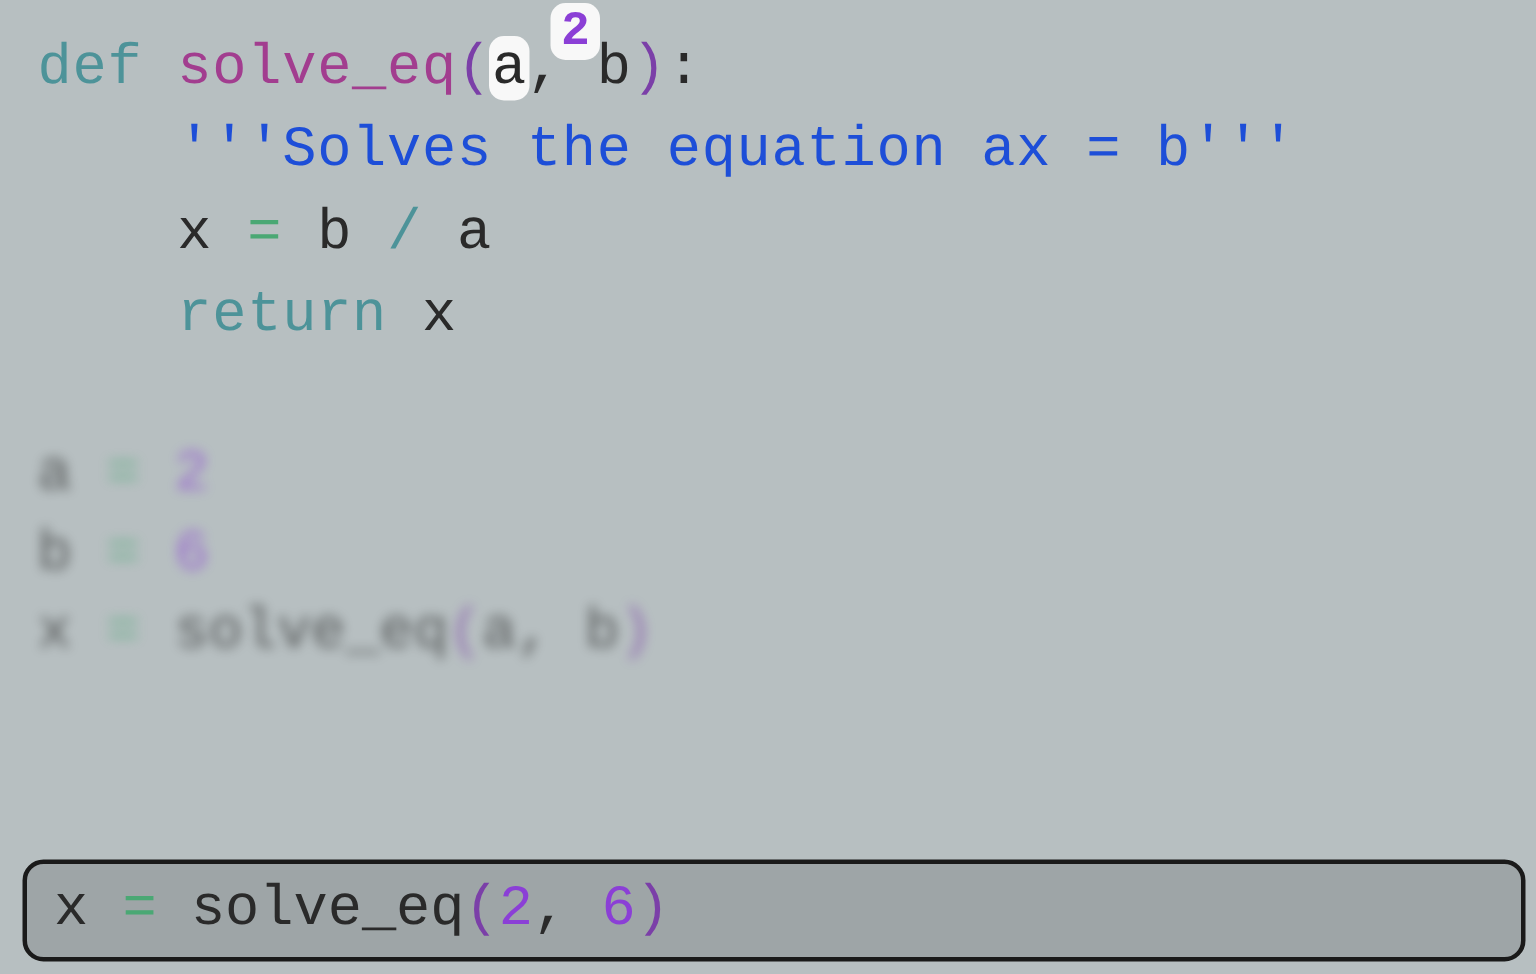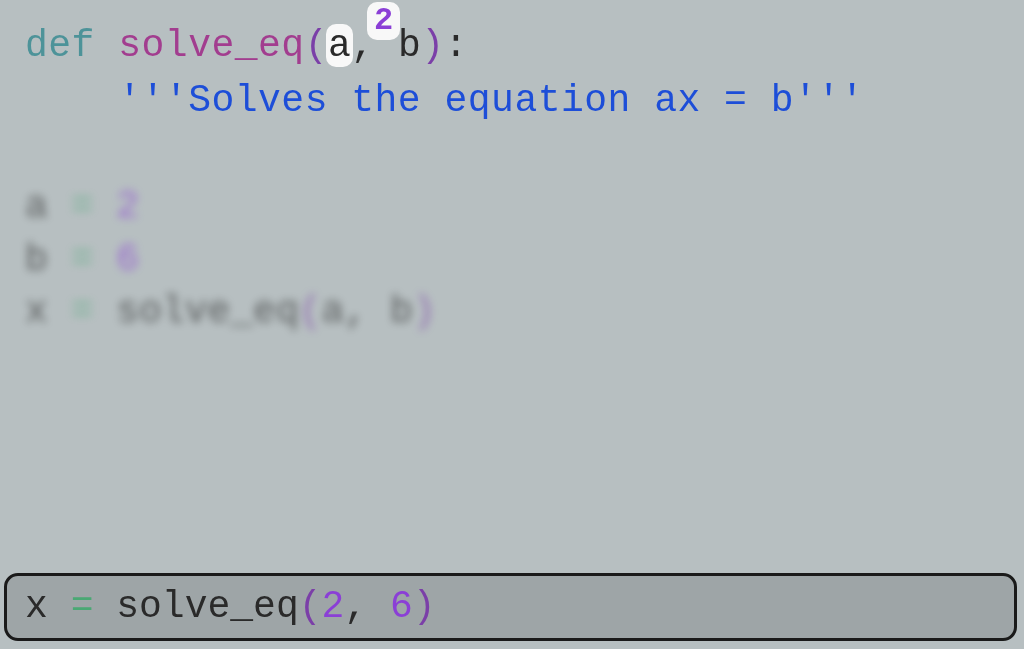--- a/index.html
+++ b/index.html
@@ -63,21 +63,21 @@
       font-size: 38px;
       line-height: 1.38;
       filter: blur(4px);
       opacity: 0.65;
       margin-top: 35px;
     }
     
     .bottom-bar {
       position: absolute;
       bottom: 8px;
-      left: 4px;
+      left: 15px;
       right: 7px;
       background: #9ea5a7;
       border: 3px solid #1a1a1a;
       border-radius: 14px;
       padding: 8px 18px;
       font-size: 38px;
       line-height: 1.2;
     }
     
     .bottom-bar .line {
@@ -85,20 +85,22 @@
     }
   </style>
 </head>
 <body>
 
 <div class="annotation ann-a">2</div>
 
 <div class="code-area">
   <div class="line"><span class="kw-teal">def </span><span class="fn-purple">solve_eq</span><span class="paren-purple">(</span><span class="param-dark param-highlight">a</span><span class="punct-dark">, </span><span class="param-dark">b</span><span class="paren-purple">)</span><span class="punct-dark">:</span></div>
   <div class="line"><span>    </span><span class="docstring">'''Solves the equation ax = b'''</span></div>
+  <div class="line"><span>    </span><span class="var-dark">x</span><span> </span><span class="op-green">=</span><span> </span><span class="var-dark">b</span><span> </span><span class="op-teal">/</span><span> </span><span class="var-dark">a</span></div>
+  <div class="line"><span>    </span><span class="kw-teal">return </span><span class="var-dark">x</span></div>
 </div>
 
 <div class="blurred-code">
   <div class="line"><span class="var-dark">a</span><span> </span><span class="op-green">=</span><span> </span><span class="num-purple">2</span></div>
   <div class="line"><span class="var-dark">b</span><span> </span><span class="op-green">=</span><span> </span><span class="num-purple">6</span></div>
   <div class="line"><span class="var-dark">x</span><span> </span><span class="op-green">=</span><span> </span><span class="var-dark">solve_eq</span><span class="paren-purple">(</span><span class="var-dark">a</span><span class="punct-dark">, </span><span class="var-dark">b</span><span class="paren-purple">)</span></div>
 </div>
 
 <div class="bottom-bar">
   <div class="line"><span class="var-dark">x</span><span> </span><span class="op-green">=</span><span> </span><span class="var-dark">solve_eq</span><span class="paren-purple">(</span><span class="num-purple">2</span><span class="punct-dark">, </span><span class="num-purple">6</span><span class="paren-purple">)</span></div>

